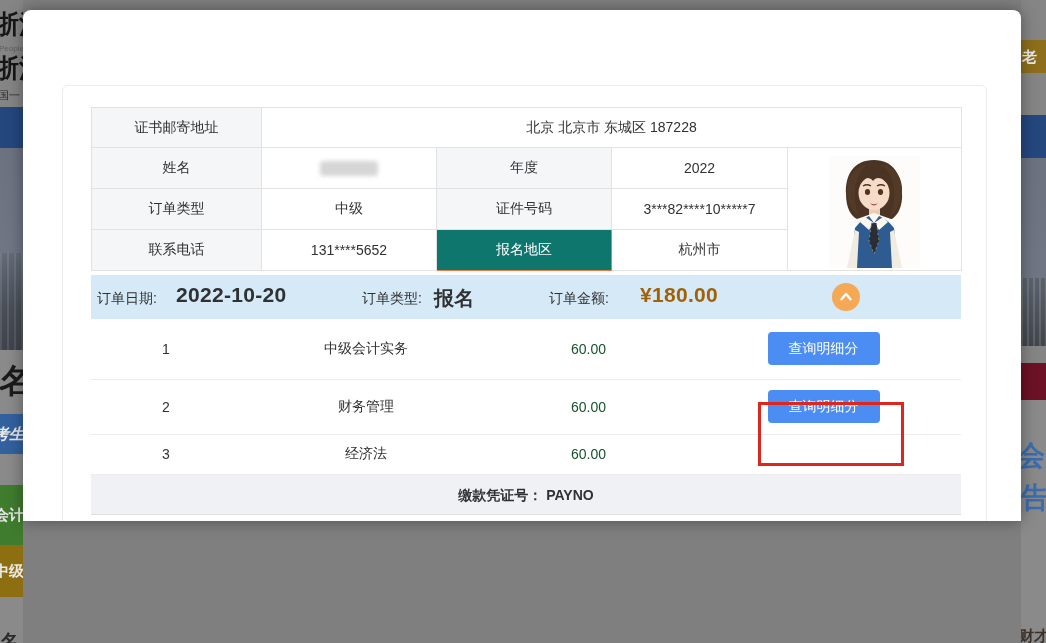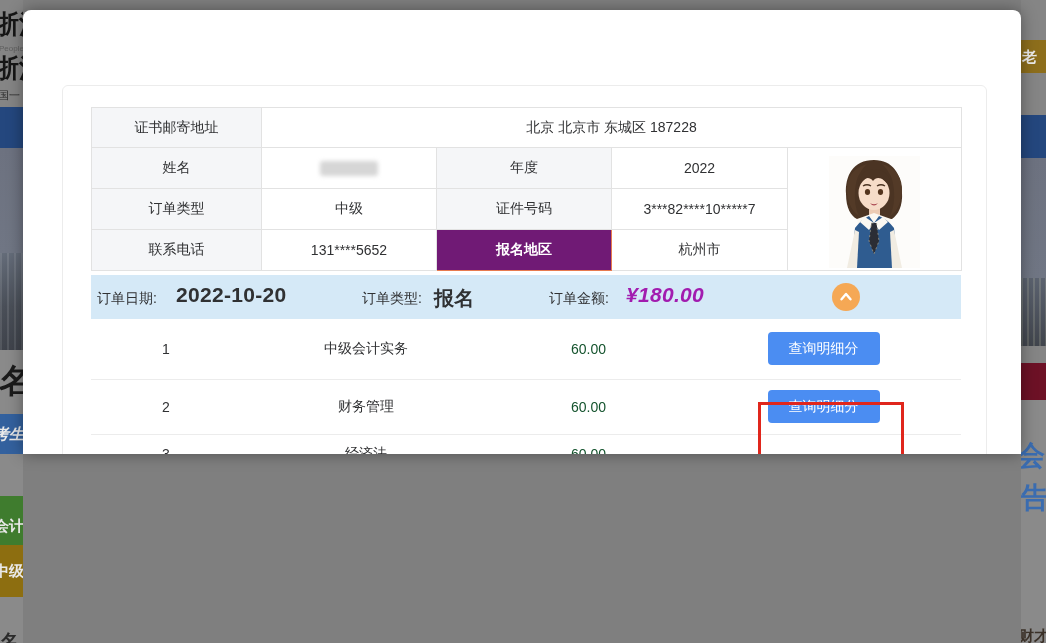--- a/index.html
+++ b/index.html
@@ -29,46 +29,46 @@
       repeating-linear-gradient(90deg,rgba(255,255,210,.14) 0 2px,rgba(0,0,0,0) 2px 6px),
       linear-gradient(180deg,#5c6370,#41454d);}
   .rs-gray3{top:346px;height:17px;background:#858585;}
   .rs-maroon{top:363px;height:37px;background:#6d1126;}
   .rs-gray4{top:400px;height:243px;background:#8a8a8a;}
   .frag{position:absolute;white-space:nowrap;line-height:1;}
   .logo-cn{font-family:"Liberation Serif","DejaVu Serif",serif;font-weight:700;color:#161616;font-size:26px;}
   .bg-btn span{position:absolute;left:-6px;top:50%;transform:translateY(-50%);
                color:#e9e9e9;font-weight:700;font-size:15px;white-space:nowrap;}
   .ls-bluebtn{top:64px;height:40px;background:#33619e;font-style:italic;}
-  .ls-greenbtn{top:146px;height:60px;background:#3f7c2e;}
+  .ls-greenbtn{top:135px;height:60px;background:#3f7c2e;}
   .ls-olivebtn{top:195px;height:52px;background:#8d6e10;}
 
   
-  .dialog{position:absolute;left:23px;top:10px;width:998px;height:444px;background:#fff;
+  .dialog{position:absolute;left:23px;top:10px;width:998px;height:511px;background:#fff;
           border-radius:8px 8px 0 0;box-shadow:0 0 16px rgba(0,0,0,.38);overflow:hidden;}
   .card1{position:absolute;left:39px;top:75px;width:925px;height:533px;background:#fff;
          border:1px solid #ececec;border-radius:6px;padding:21px 25px 0 28px;}
   .card2{position:absolute;left:39px;top:627px;width:925px;height:30px;background:#fff;
          border:1px solid #ececec;border-bottom:none;border-radius:6px 6px 0 0;}
 
   
   .info-table{table-layout:fixed;border-collapse:collapse;width:870px;font-size:14px;}
   .info-table td{border:1px solid #e2e2e2;text-align:center;height:40px;padding:0;}
   .info-table td.lbl{background:#f5f6f8;}
-  .info-table td.cell-highlight{background:#701a75;color:#fff;border-color:#e87a4e;font-weight:700;text-align:center;}
+  .info-table td.cell-highlight{background:#0f766e;color:#fff;border-color:#e87a4e;font-weight:400;text-align:center;}
   .name-smudge{width:58px;height:15px;background:#d6d6d6;border-radius:3px;margin:0 auto;filter:blur(2px);}
   .photo-cell svg{display:block;margin:8px auto 2px auto;}
 
   
   .order-bar{position:relative;width:870px;height:44px;background:#d5e9f7;margin-top:4px;}
   .ob-label{position:absolute;top:15px;font-size:14px;color:#303133;}
   .ob-value{position:absolute;top:8px;font-size:21px;font-weight:700;color:#303133;letter-spacing:.3px;}
   .ob-date-l{left:6px;}   .ob-date-v{left:85px;}
   .ob-type-l{left:271px;} .ob-type-v{left:343px;font-size:20px;top:10px;}
-  .ob-amt-l{left:458px;}  .ob-amt-v{left:535px;color:#a21caf;font-style:italic;}
+  .ob-amt-l{left:458px;}  .ob-amt-v{left:549px;color:#a16207;}
   .collapse-btn{position:absolute;left:741px;top:8px;width:28px;height:28px;border-radius:50%;
                 background:#f5a855;display:flex;align-items:center;justify-content:center;cursor:pointer;border:none;padding:0;}
 
   
   .section-band{width:870px;height:40px;line-height:40px;text-align:center;background:#f0f1f3;
                 border-bottom:1px solid #e4e4e4;margin-top:2px;font-size:14px;}
   .detail-table{table-layout:fixed;border-collapse:collapse;width:870px;font-size:14px;}
   .detail-table th{height:41px;font-weight:700;text-align:center;border-bottom:1px solid #e4e4e4;padding:0;}
   .detail-table td{text-align:center;border-bottom:1px solid #ececec;padding:0;}
   .dr1{height:60px;} .dr2{height:55px;} .dr3{height:40px;}
@@ -234,19 +234,23 @@
         </tr>
         <tr class="dr3">
           <td>3</td>
           <td>经济法</td>
           <td class="amount">60.00</td>
           <td></td>
         </tr>
       </tbody>
         </table>
 
+      <div class="payno-band">
+        <span>缴款凭证号：</span>
+        <span>PAYNO</span>
+      </div>
 
       <div class="red-annotation"></div>
     </div>
 
     <div class="card2"></div>
   </div>
 </div>
 
 </body></html>

